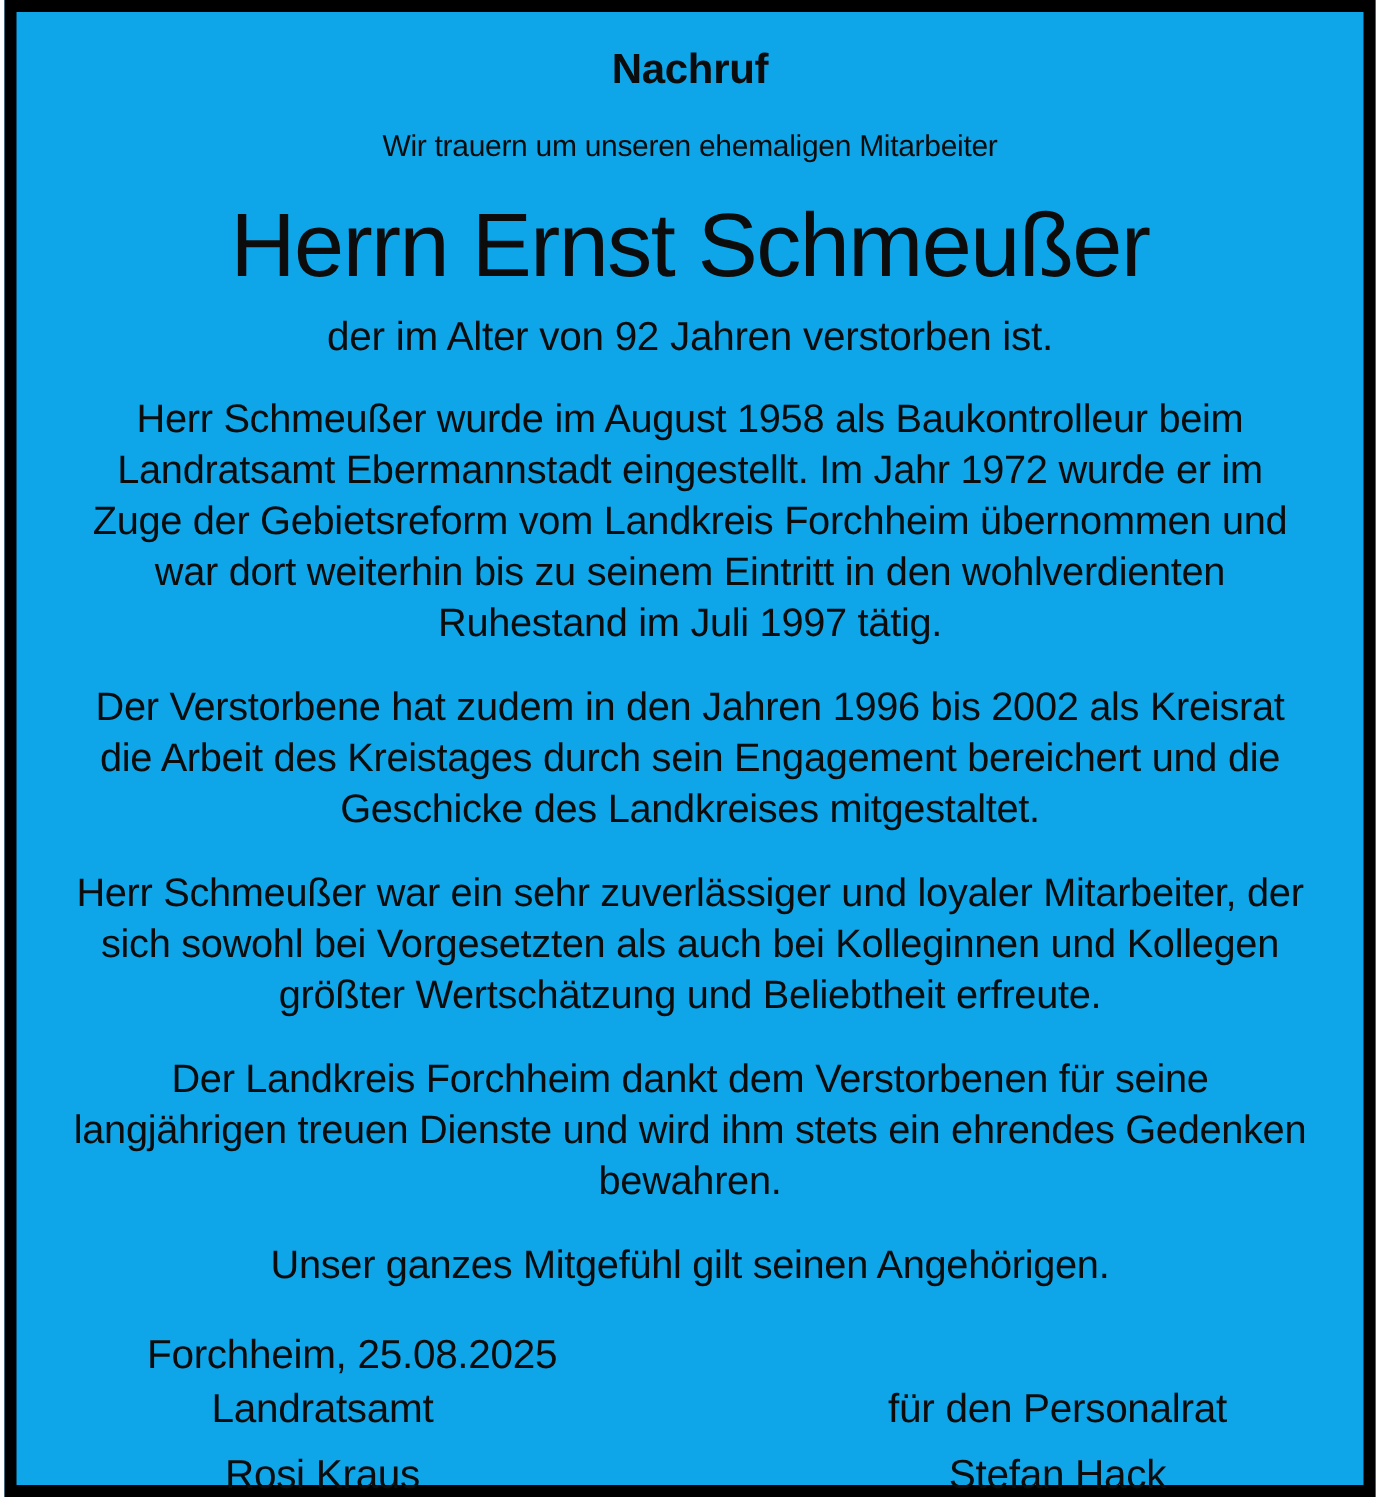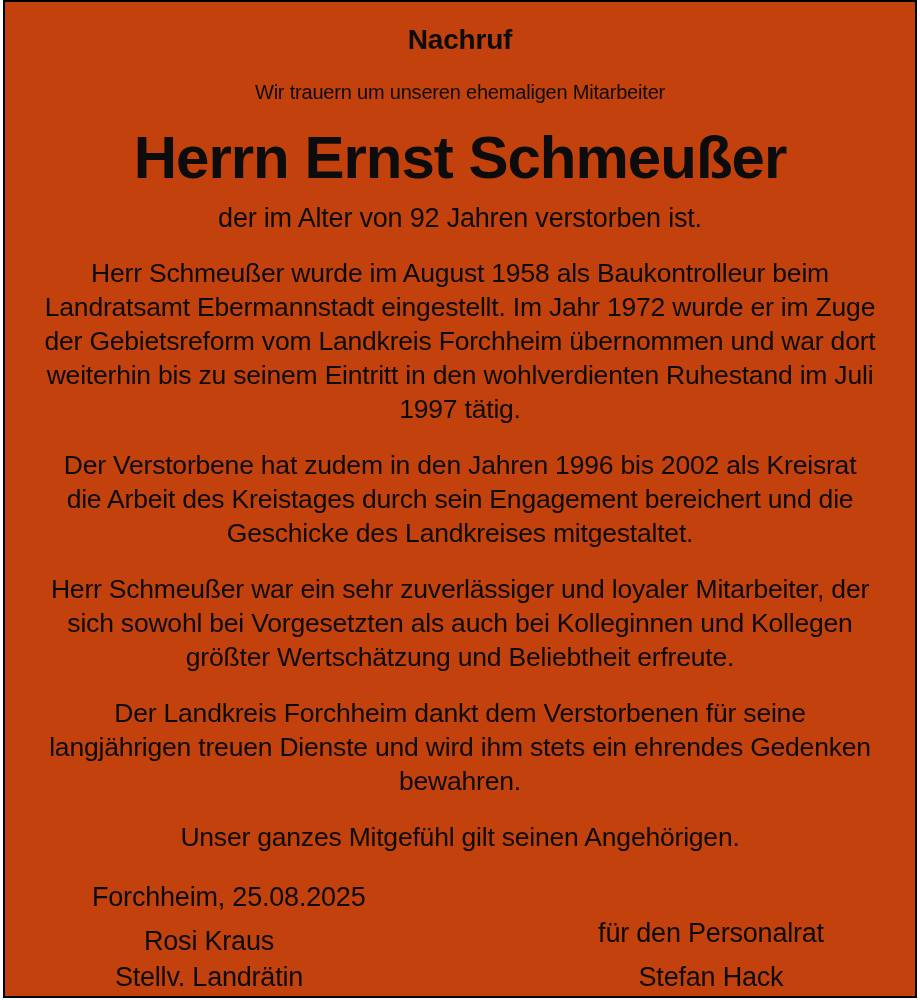--- a/index.html
+++ b/index.html
@@ -15,40 +15,40 @@
     color: #0c0c0c;
     -webkit-font-smoothing: antialiased;
   }
   .frame {
     box-sizing: border-box;
     position: absolute;
     top: 0;
     left: 3px;
     right: 3px;
     bottom: 2px;
-    border: 2px solid #000000;
-    background: #c2410c;
+    border: 8px solid #000000;
+    background: #0ea5e9;
     text-align: center;
     letter-spacing: -0.2px;
   }
   .kicker {
     margin-top: 22px;
     font-size: 28px;
     font-weight: 700;
     line-height: 32px;
   }
   .intro {
     margin-top: 20px;
     font-size: 20px;
     line-height: 32px;
   }
   .deceased-name {
     margin-top: 14px;
     font-size: 60px;
-    font-weight: 700;
+    font-weight: 400;
     line-height: 72px;
     letter-spacing: -1px;
     white-space: nowrap;
   }
   .age-line {
     margin-top: 8px;
     font-size: 27px;
     line-height: 32px;
   }
   .age-line b { font-weight: 400; text-align: right; }
@@ -94,20 +94,21 @@
     <p>Herr Schmeußer wurde im August 1958 als Baukontrolleur beim Landratsamt Ebermannstadt eingestellt. Im Jahr 1972 wurde er im Zuge der Gebietsreform vom Landkreis Forchheim übernommen und war dort weiterhin bis zu seinem Eintritt in den wohlverdienten Ruhestand im Juli 1997 tätig.</p>
     <p>Der Verstorbene hat zudem in den Jahren 1996 bis 2002 als Kreisrat die Arbeit des Kreistages durch sein Engagement bereichert und die Geschicke des Landkreises mitgestaltet.</p>
     <p>Herr Schmeußer war ein sehr zuverlässiger und loyaler Mitarbeiter, der sich sowohl bei Vorgesetzten als auch bei Kolleginnen und Kollegen größter Wertschätzung und Beliebtheit erfreute.</p>
     <p>Der Landkreis Forchheim dankt dem Verstorbenen für seine langjährigen treuen Dienste und wird ihm stets ein ehrendes Gedenken bewahren.</p>
     <p class="single">Unser ganzes Mitgefühl gilt seinen Angehörigen.</p>
   </div>
 
   <div class="footer">
     <div class="sig-col">
       <div class="dateline">Forchheim, 25.08.2025</div>
+      <div>Landratsamt</div>
       <div class="sig-name">Rosi Kraus</div>
       <div>Stellv. Landrätin</div>
     </div>
     <div class="sig-col">
       <div class="sig-spacer"></div>
       <div>für den Personalrat</div>
       <div class="sig-name">Stefan Hack</div>
       <div>Personalratsvorsitzender</div>
     </div>
   </div>

